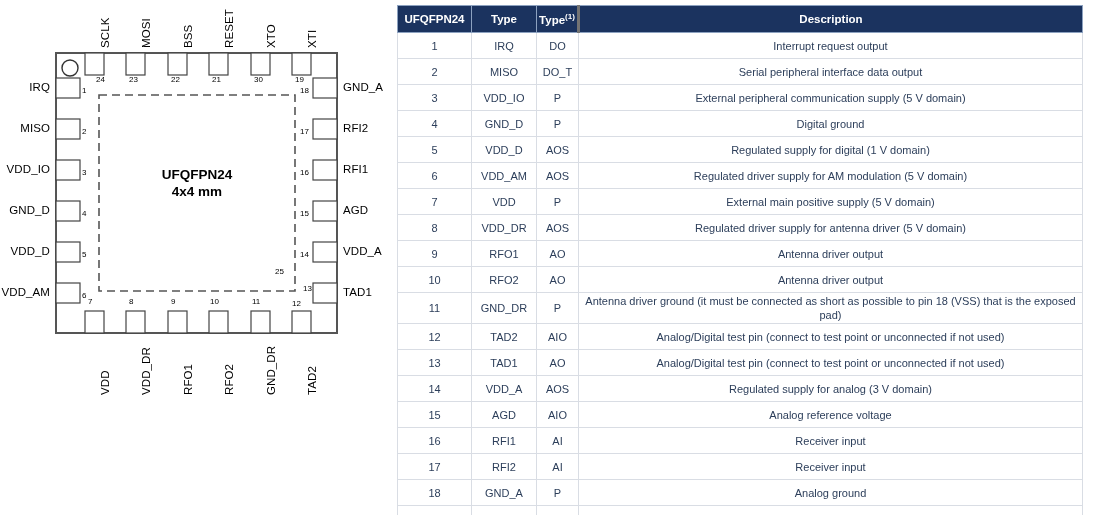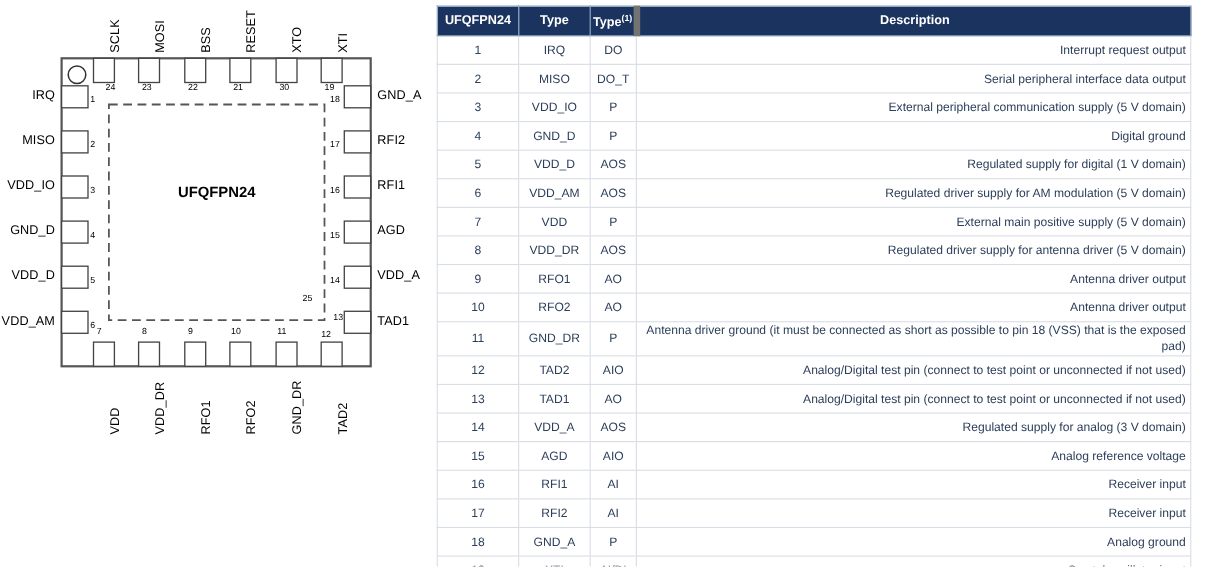--- a/index.html
+++ b/index.html
@@ -71,32 +71,32 @@
     background: #1b335f;
     color: #ffffff;
     font-size: 11.5px;
     font-weight: bold;
     height: 26px;
     border: 1px solid #8da2c0;
     padding: 0 2px;
     text-align: center;
     vertical-align: middle;
   }
-  table.pin-table th.desc-h { border-left: 6px solid #737373; }
+  table.pin-table th.desc-h { border-left: 3px solid #737373; }
   table.pin-table td {
     font-size: 11px;
     color: #2c3e5a;
     border: 1px solid #d9dde4;
     height: 23px;
     padding: 1px 4px;
     vertical-align: middle;
     background: #ffffff;
   }
   td.c-num, td.c-name, td.c-type { text-align: center; }
-  td.c-desc { text-align: right; padding-left: 7px; line-height: 14px; }
+  td.c-desc { text-align: center; padding-left: 7px; line-height: 14px; }
   .sup { font-size: 8px; vertical-align: super; }
   .col-num  { width: 74px; }
   .col-name { width: 65px; }
   .col-type { width: 42px; }
 </style>
 </head>
 <body>
 
 <div id="package-diagram">
 
@@ -140,20 +140,21 @@
       <rect x="313" y="119" width="24" height="20"></rect>
       <rect x="313" y="160" width="24" height="20"></rect>
       <rect x="313" y="201" width="24" height="20"></rect>
       <rect x="313" y="242" width="24" height="20"></rect>
       <rect x="313" y="283" width="24" height="20"></rect>
     </g>
   </svg>
 
   <div class="body-title" style="left:97px; top:166px;">
     <div>UFQFPN24</div>
+    <div>4x4 mm</div>
   </div>
 
   <div class="pin-num" style="left:275px; top:267px;">25</div>
 
   <div class="pkg-label vert" style="left:99px;  top:48px; transform:rotate(-90deg);">SCLK</div>
   <div class="pkg-label vert" style="left:140px; top:48px; transform:rotate(-90deg);">MOSI</div>
   <div class="pkg-label vert" style="left:182px; top:48px; transform:rotate(-90deg);">BSS</div>
   <div class="pkg-label vert" style="left:223px; top:48px; transform:rotate(-90deg);">RESET</div>
   <div class="pkg-label vert" style="left:265px; top:48px; transform:rotate(-90deg);">XTO</div>
   <div class="pkg-label vert" style="left:306px; top:48px; transform:rotate(-90deg);">XTI</div>

